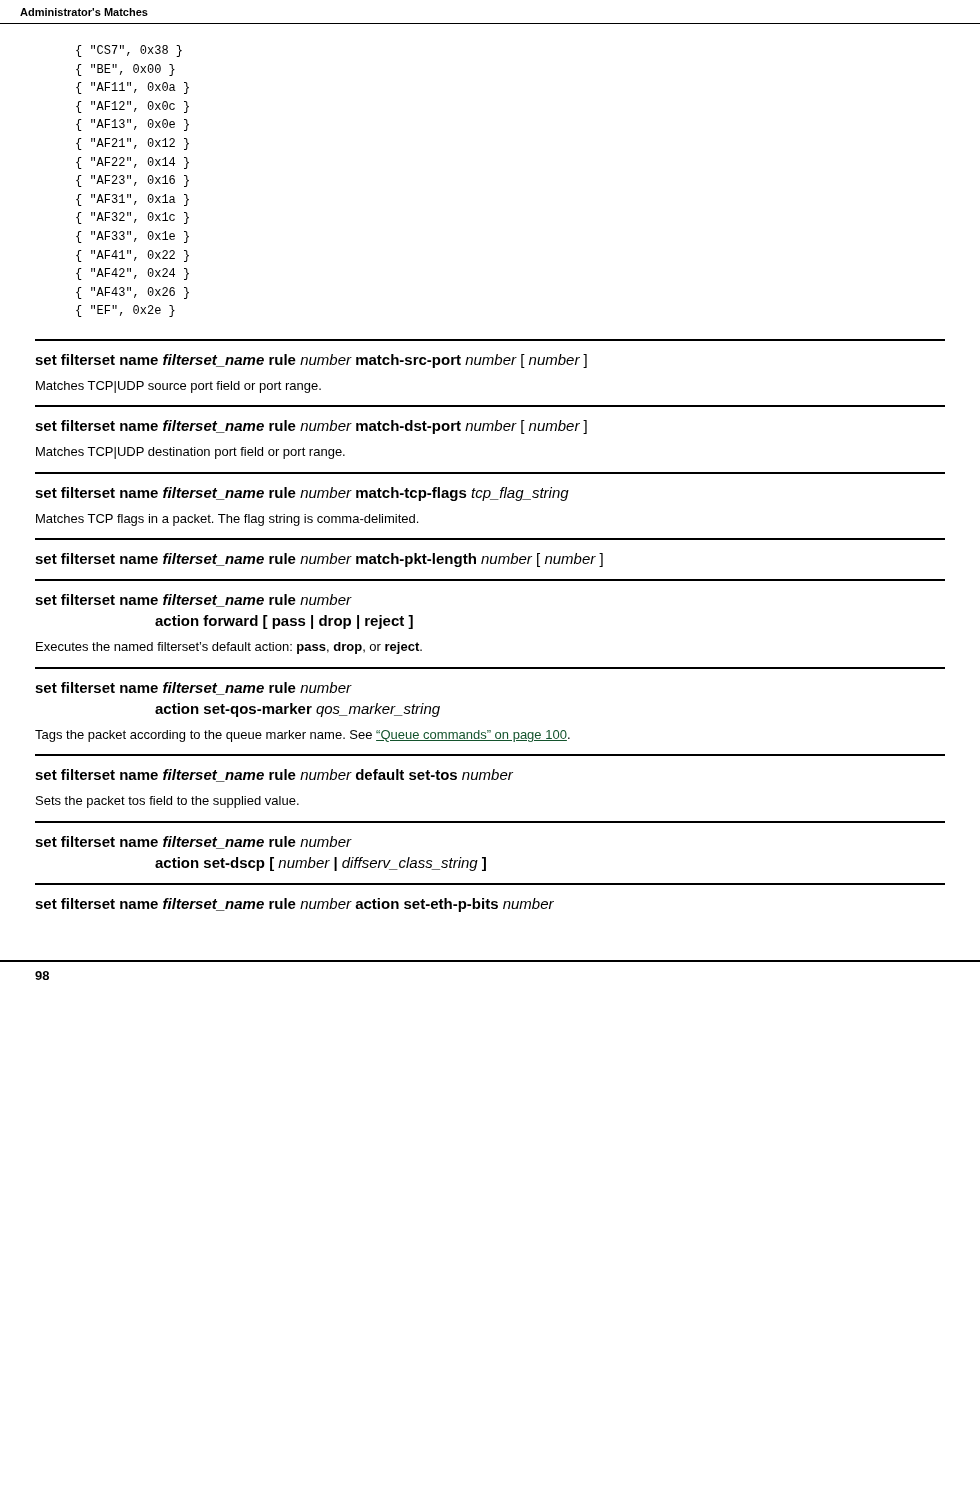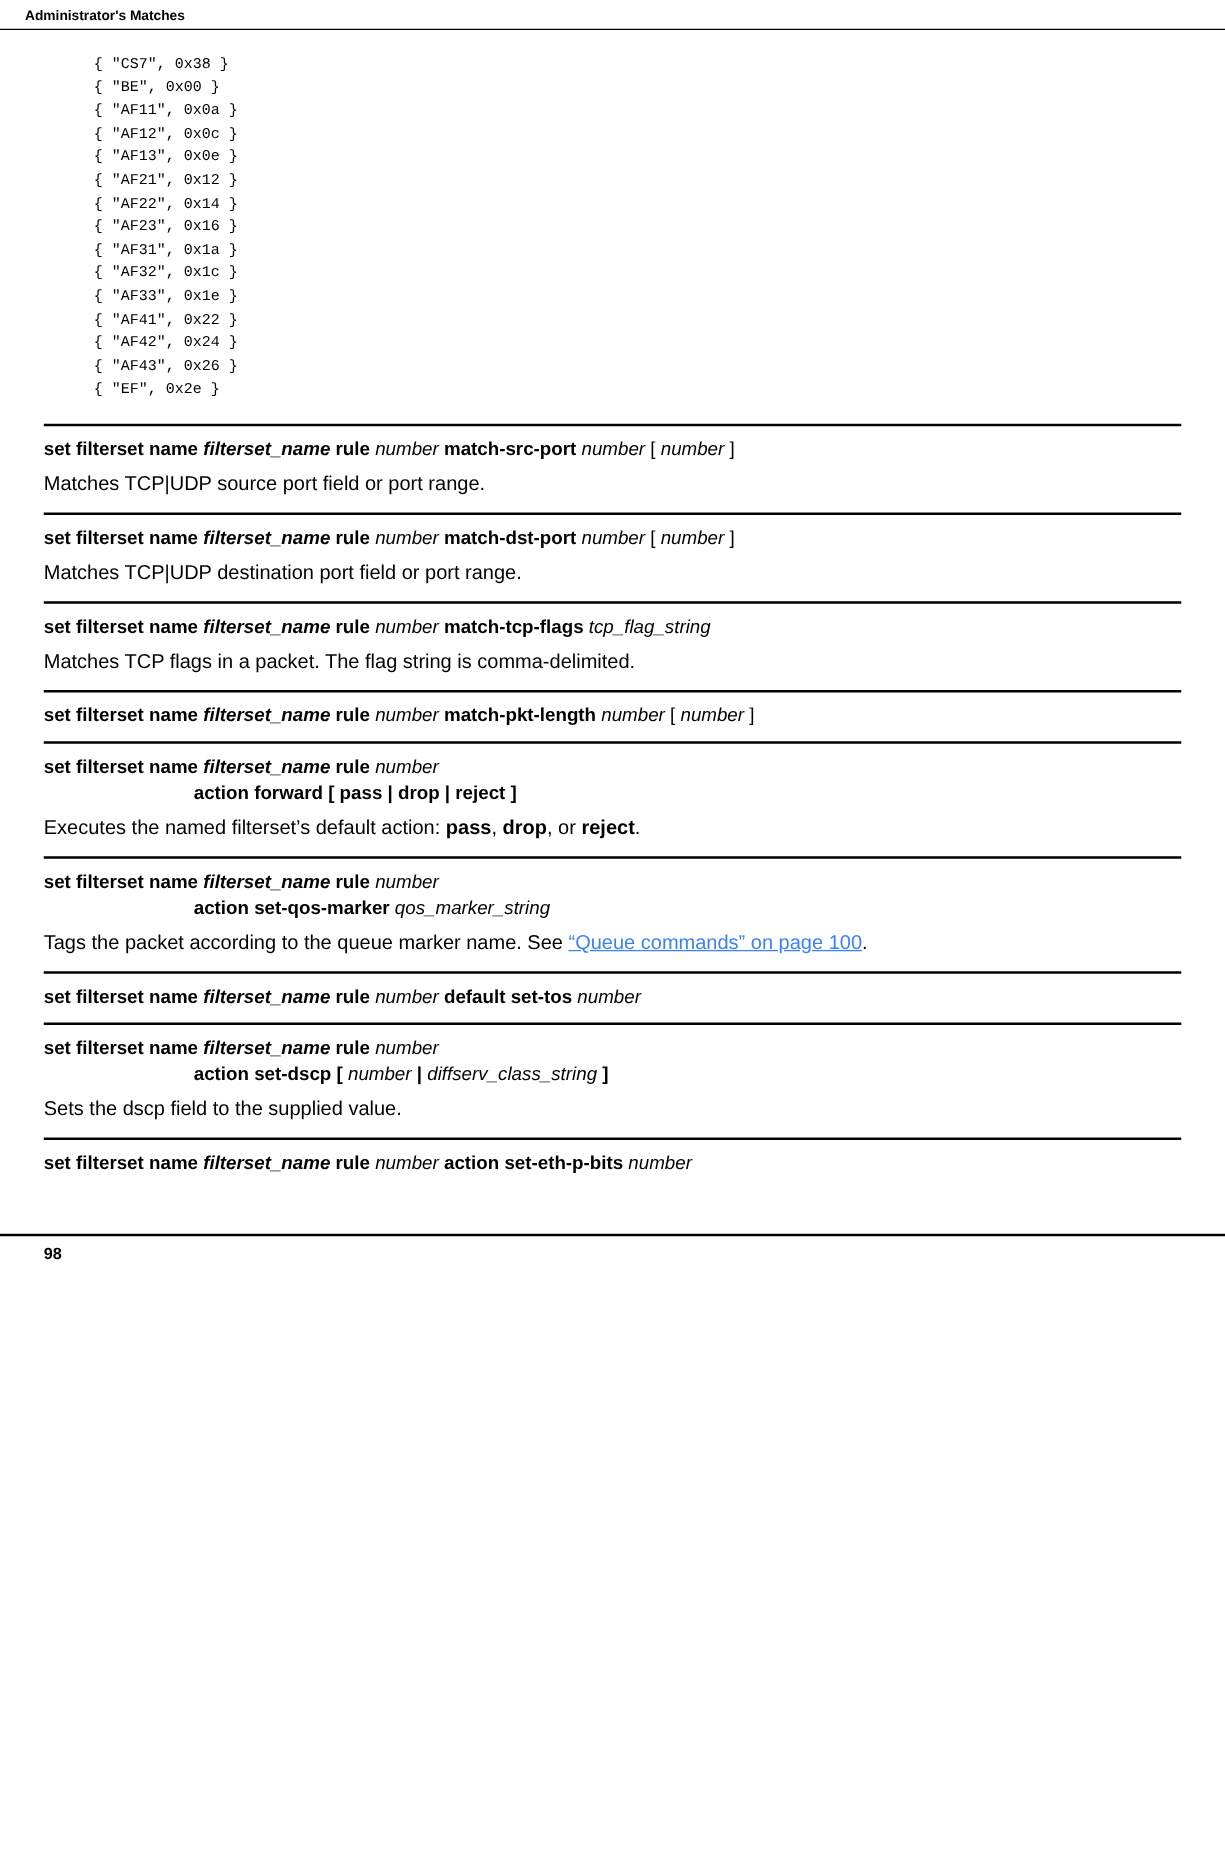--- a/index.html
+++ b/index.html
@@ -34,26 +34,26 @@
       border-top: 2px solid #000;
       margin: 10px 0 8px 0;
     }
     .command-line {
       font-size: 15px;
       font-weight: normal;
       line-height: 1.4;
       margin: 8px 0 6px 0;
     }
     .description {
-      font-size: 16px;
+      font-size: 13px;
       margin: 4px 0 8px 0;
       line-height: 1.5;
     }
     .description a {
-      color: #3b82f6;
+      color: #14532d;
       text-decoration: underline;
     }
     .footer-bar {
       border-top: 2px solid #000;
       padding: 6px 35px;
       font-size: 13px;
       font-weight: bold;
       position: relative;
       margin-top: 10px;
     }
@@ -106,26 +106,26 @@
       </div>
       <div class="description"><span>Executes the named filterset’s default action: </span><span style="font-weight: bold;">pass</span><span>, </span><span style="font-weight: bold;">drop</span><span>, or </span><span style="font-weight: bold;">reject</span><span>.</span></div>
       <hr class="section-divider">
       <div class="command-line">
         <div><span style="font-weight: bold;">set filterset name </span><span style="font-weight: bold; font-style: italic;">filterset_name</span><span style="font-weight: bold;"> rule </span><span style="font-style: italic;">number</span></div>
         <div style="padding-left: 120px;"><span style="font-weight: bold;">action set-qos-marker </span><span style="font-style: italic;">qos_marker_string</span></div>
       </div>
       <div class="description"><span>Tags the packet according to the queue marker name. See </span><a href="#">“Queue commands” on page 100</a><span>.</span></div>
       <hr class="section-divider">
       <div class="command-line"><span style="font-weight: bold;">set filterset name </span><span style="font-weight: bold; font-style: italic;">filterset_name</span><span style="font-weight: bold;"> rule </span><span style="font-style: italic;">number</span><span style="font-weight: bold;"> default set-tos </span><span style="font-style: italic;">number</span></div>
+      <div class="description">Sets the packet tos field to the supplied value.</div>
       <hr class="section-divider">
       <div class="command-line">
         <div><span style="font-weight: bold;">set filterset name </span><span style="font-weight: bold; font-style: italic;">filterset_name</span><span style="font-weight: bold;"> rule </span><span style="font-style: italic;">number</span></div>
         <div style="padding-left: 120px;"><span style="font-weight: bold;">action set-dscp [ </span><span style="font-style: italic;">number</span><span style="font-weight: bold;"> | </span><span style="font-style: italic;">diffserv_class_string</span><span style="font-weight: bold;"> ]</span></div>
       </div>
-      <div class="description">Sets the dscp field to the supplied value.</div>
       <hr class="section-divider">
       <div class="command-line"><span style="font-weight: bold;">set filterset name </span><span style="font-weight: bold; font-style: italic;">filterset_name</span><span style="font-weight: bold;"> rule </span><span style="font-style: italic;">number</span><span style="font-weight: bold;"> action set-eth-p-bits </span><span style="font-style: italic;">number</span></div>
     </div>
 
 </div>
 
 <div class="footer-bar">
   <span>98</span>
 </div>
 

